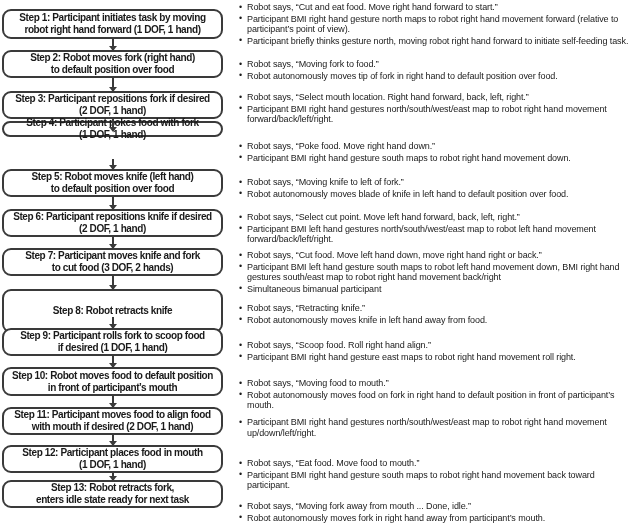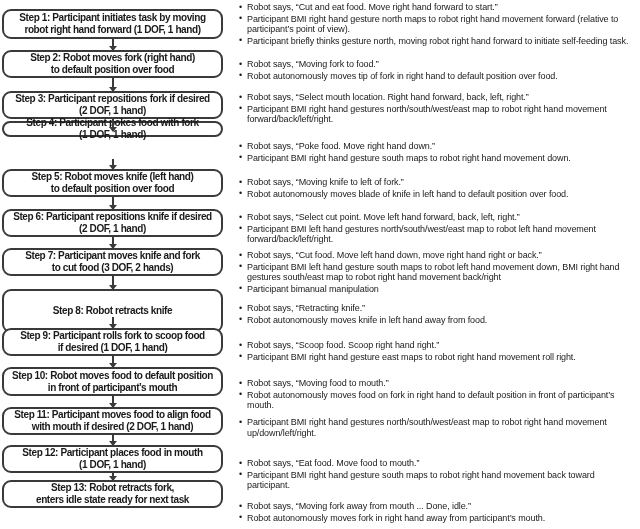--- a/index.html
+++ b/index.html
@@ -120,28 +120,28 @@
     <li>Robot says, “Poke food. Move right hand down.”</li>
     <li>Participant BMI right hand gesture south maps to robot right hand movement down.</li>
   </ul>
   <ul class="bgroup" style="top:212px">
     <li>Robot says, “Select cut point. Move left hand forward, back, left, right.”</li>
     <li>Participant BMI left hand gestures north/south/west/east map to robot left hand movement forward/back/left/right.</li>
   </ul>
   <ul class="bgroup" style="top:250px">
     <li>Robot says, “Cut food. Move left hand down, move right hand right or back.”</li>
     <li>Participant BMI left hand gesture south maps to robot left hand movement down, BMI right hand gestures south/east map to robot right hand movement back/right</li>
-    <li>Participant bimanual manipulation</li>
+    <li>Simultaneous bimanual participant</li>
   </ul>
   <ul class="bgroup" style="top:303px">
     <li>Robot says, “Retracting knife.”</li>
     <li>Robot autonomously moves knife in left hand away from food.</li>
   </ul>
   <ul class="bgroup" style="top:340px">
-    <li>Robot says, “Scoop food. Scoop right hand right.”</li>
+    <li>Robot says, “Scoop food. Roll right hand align.”</li>
     <li>Participant BMI right hand gesture east maps to robot right hand movement roll right.</li>
   </ul>
   <ul class="bgroup" style="top:378px">
     <li>Robot says, “Moving food to mouth.”</li>
     <li>Robot autonomously moves food on fork in right hand to default position in front of participant’s mouth.</li>
   </ul>
   <ul class="bgroup" style="top:417px">
     <li>Participant BMI right hand gestures north/south/west/east map to robot right hand movement up/down/left/right.</li>
   </ul>
   <ul class="bgroup" style="top:458px">

